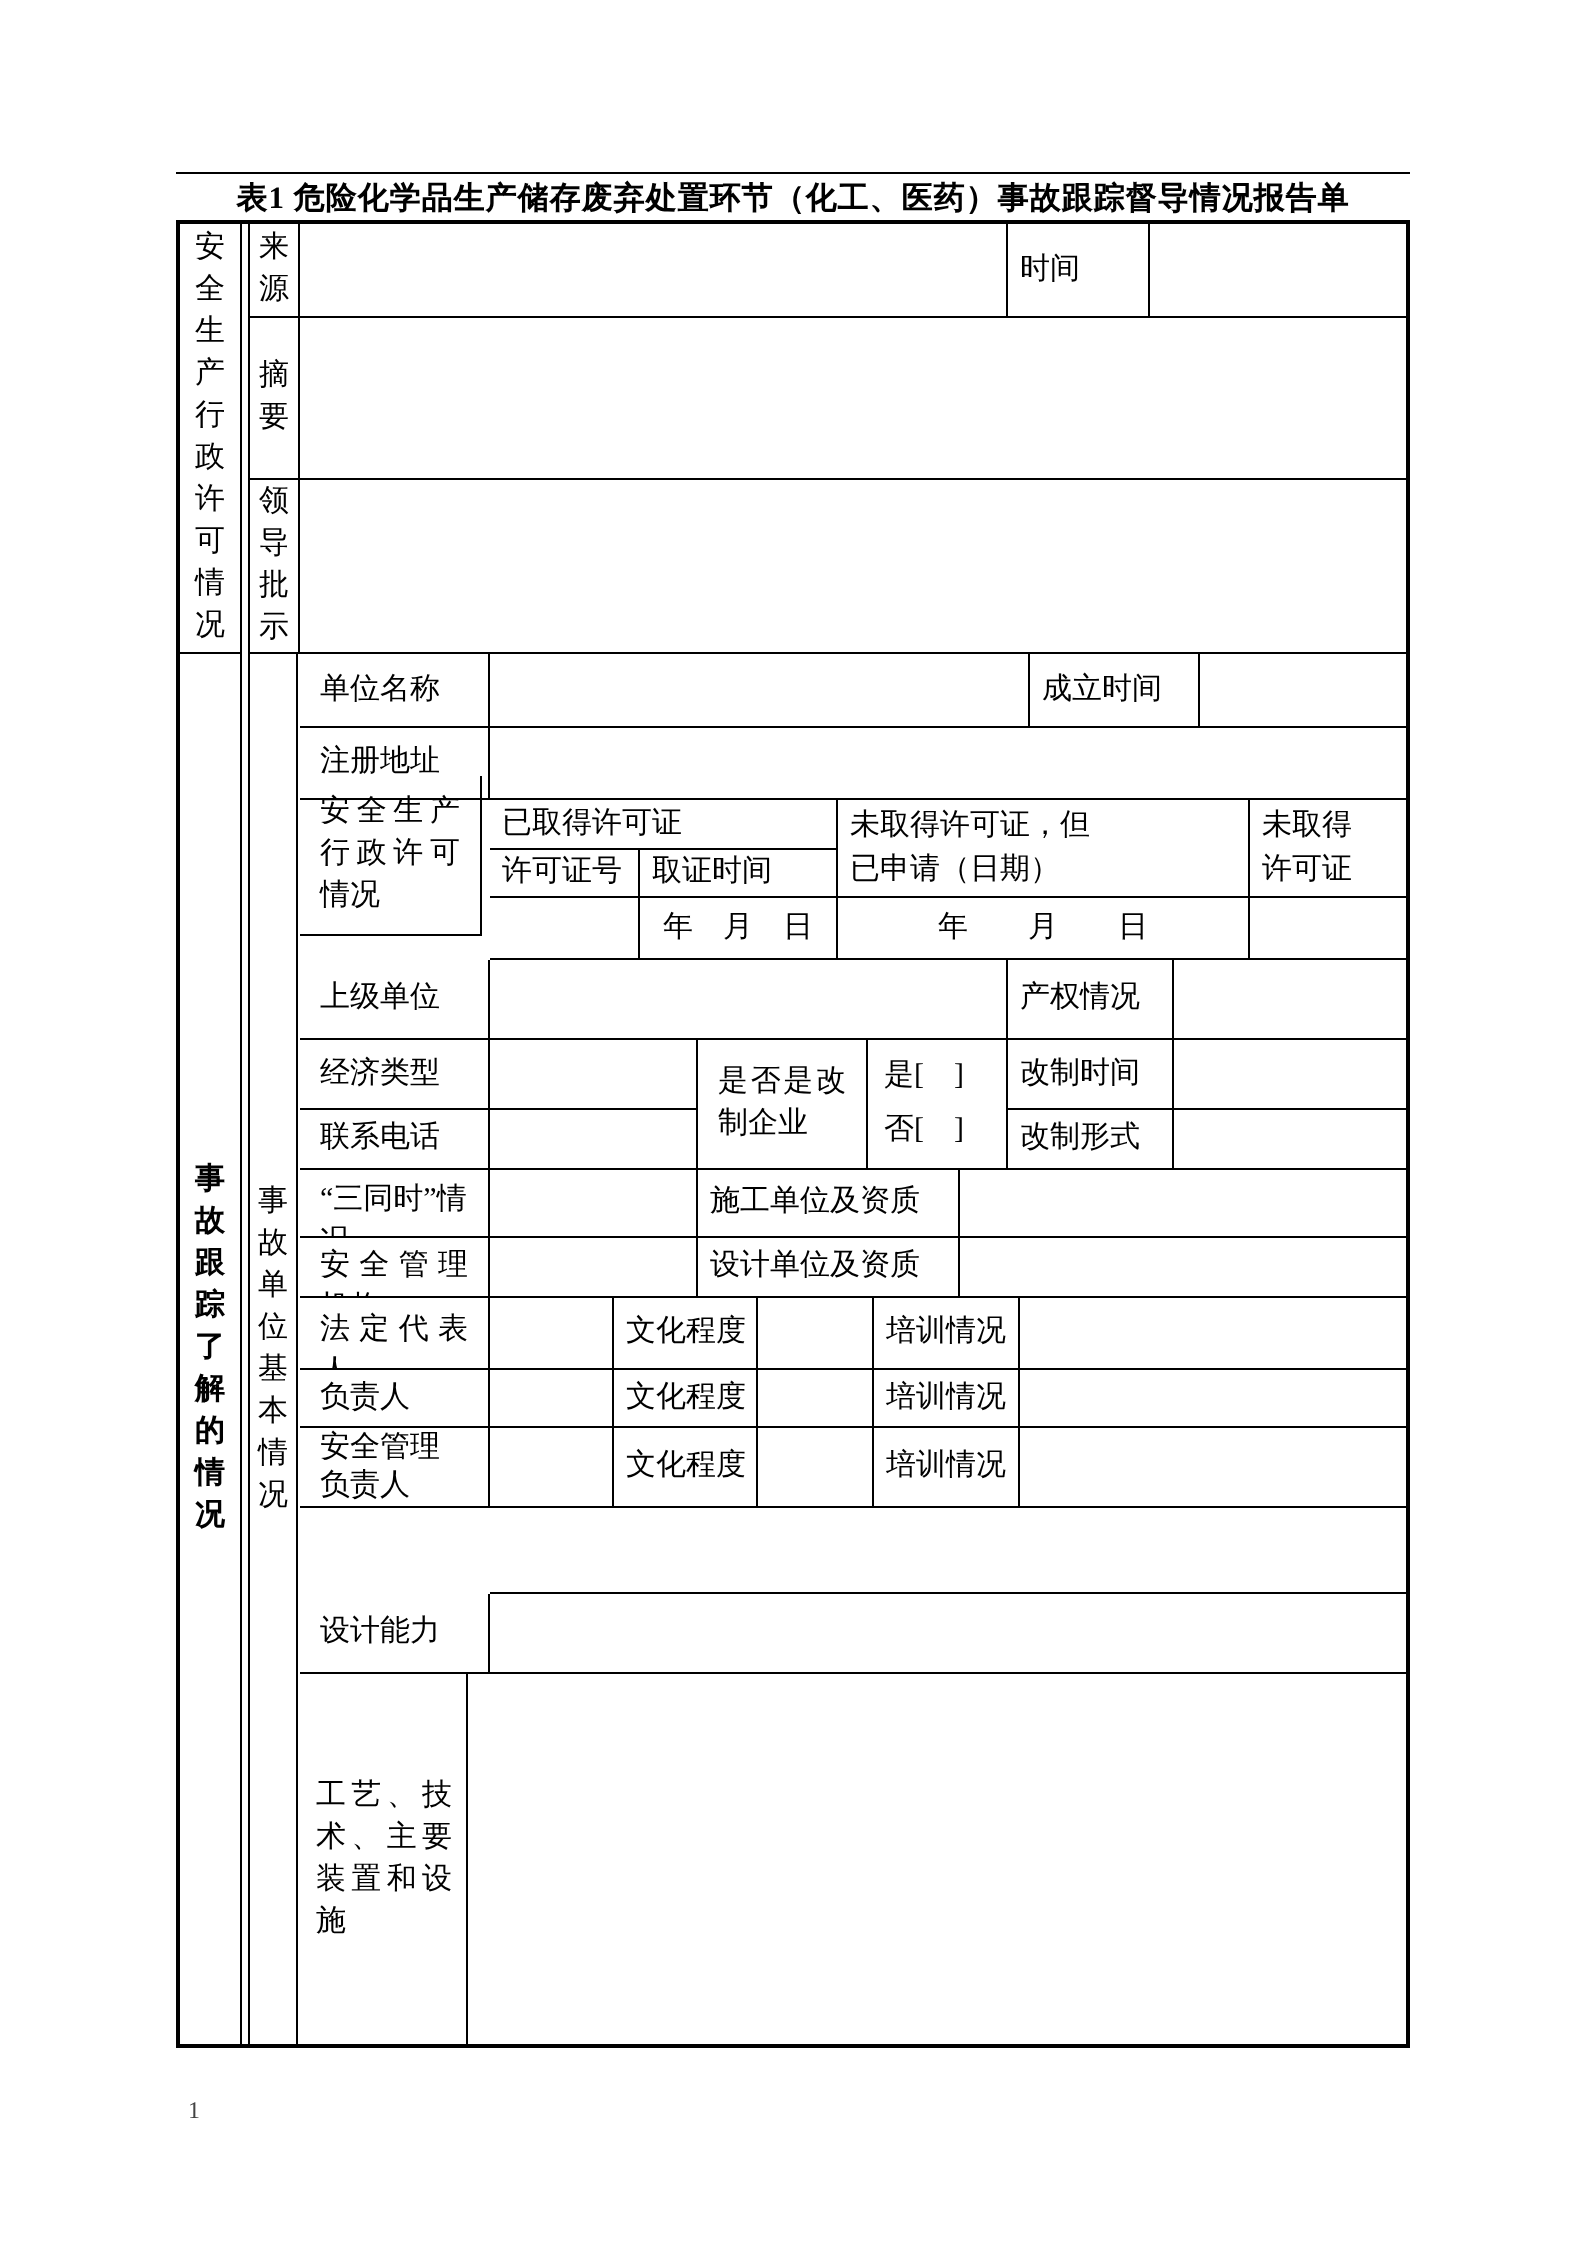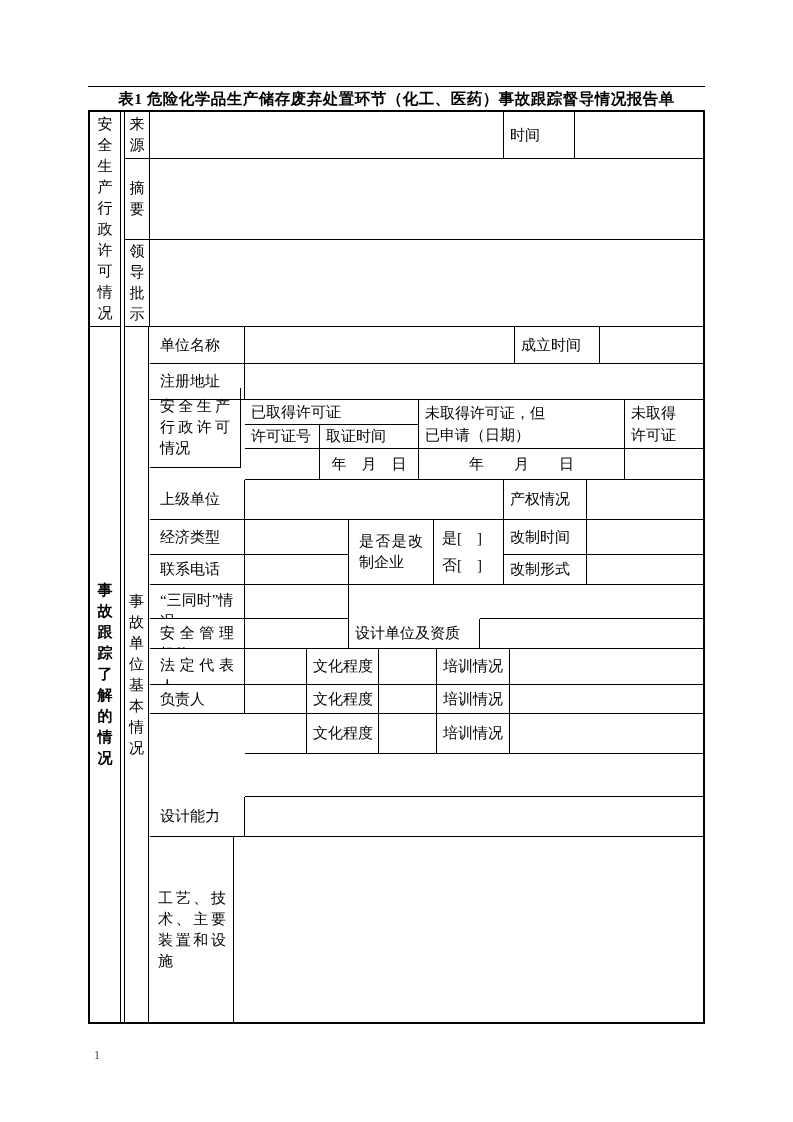--- a/index.html
+++ b/index.html
@@ -90,20 +90,21 @@
     <div class="cell lab2" style="left:414px;top:408px;width:83px;height:35px;">改制时间</div>
     <div class="cell nbr" style="left:497px;top:408px;width:116px;height:35px;"></div>
 
     <div class="cell lab" style="left:60px;top:443px;width:95px;height:30px;">联系电话</div>
     <div class="cell" style="left:155px;top:443px;width:104px;height:30px;"></div>
     <div class="cell lab2" style="left:414px;top:443px;width:83px;height:30px;text-align:right;">改制形式</div>
     <div class="cell nbr" style="left:497px;top:443px;width:116px;height:30px;"></div>
 
     <div class="cell lab clip" style="left:60px;top:473px;width:95px;height:34px;">“三同时”情况</div>
     <div class="cell" style="left:155px;top:473px;width:104px;height:34px;"></div>
+    <div class="cell lab2" style="left:259px;top:473px;width:131px;height:34px;">施工单位及资质</div>
     <div class="cell nbr" style="left:390px;top:473px;width:223px;height:34px;"></div>
 
     <div class="cell lab clip jus" style="left:60px;top:507px;width:95px;height:30px;padding-top:4px;">安全管理机构</div>
     <div class="cell" style="left:155px;top:507px;width:104px;height:30px;"></div>
     <div class="cell lab2" style="left:259px;top:507px;width:131px;height:30px;">设计单位及资质</div>
     <div class="cell nbr" style="left:390px;top:507px;width:223px;height:30px;"></div>
 
     <div class="cell lab clip jus" style="left:60px;top:537px;width:95px;height:36px;padding-top:6px;">法定代表人</div>
     <div class="cell" style="left:155px;top:537px;width:62px;height:36px;"></div>
     <div class="cell lab2" style="left:217px;top:537px;width:72px;height:36px;">文化程度</div>
@@ -111,20 +112,21 @@
     <div class="cell lab2" style="left:347px;top:537px;width:73px;height:36px;">培训情况</div>
     <div class="cell nbr" style="left:420px;top:537px;width:193px;height:36px;"></div>
 
     <div class="cell lab" style="left:60px;top:573px;width:95px;height:29px;">负责人</div>
     <div class="cell" style="left:155px;top:573px;width:62px;height:29px;"></div>
     <div class="cell lab2" style="left:217px;top:573px;width:72px;height:29px;">文化程度</div>
     <div class="cell" style="left:289px;top:573px;width:58px;height:29px;"></div>
     <div class="cell lab2" style="left:347px;top:573px;width:73px;height:29px;">培训情况</div>
     <div class="cell nbr" style="left:420px;top:573px;width:193px;height:29px;"></div>
 
+    <div class="cell lab lh19" style="left:60px;top:602px;width:95px;height:40px;">安全管理负责人</div>
     <div class="cell" style="left:155px;top:602px;width:62px;height:40px;"></div>
     <div class="cell lab2" style="left:217px;top:602px;width:72px;height:40px;">文化程度</div>
     <div class="cell" style="left:289px;top:602px;width:58px;height:40px;"></div>
     <div class="cell lab2" style="left:347px;top:602px;width:73px;height:40px;">培训情况</div>
     <div class="cell nbr" style="left:420px;top:602px;width:193px;height:40px;"></div>
 
     <div class="cell nbr" style="left:155px;top:642px;width:458px;height:43px;"></div>
 
     <div class="cell lab" style="left:60px;top:685px;width:95px;height:40px;">设计能力</div>
     <div class="cell nbr" style="left:155px;top:685px;width:458px;height:40px;"></div>

